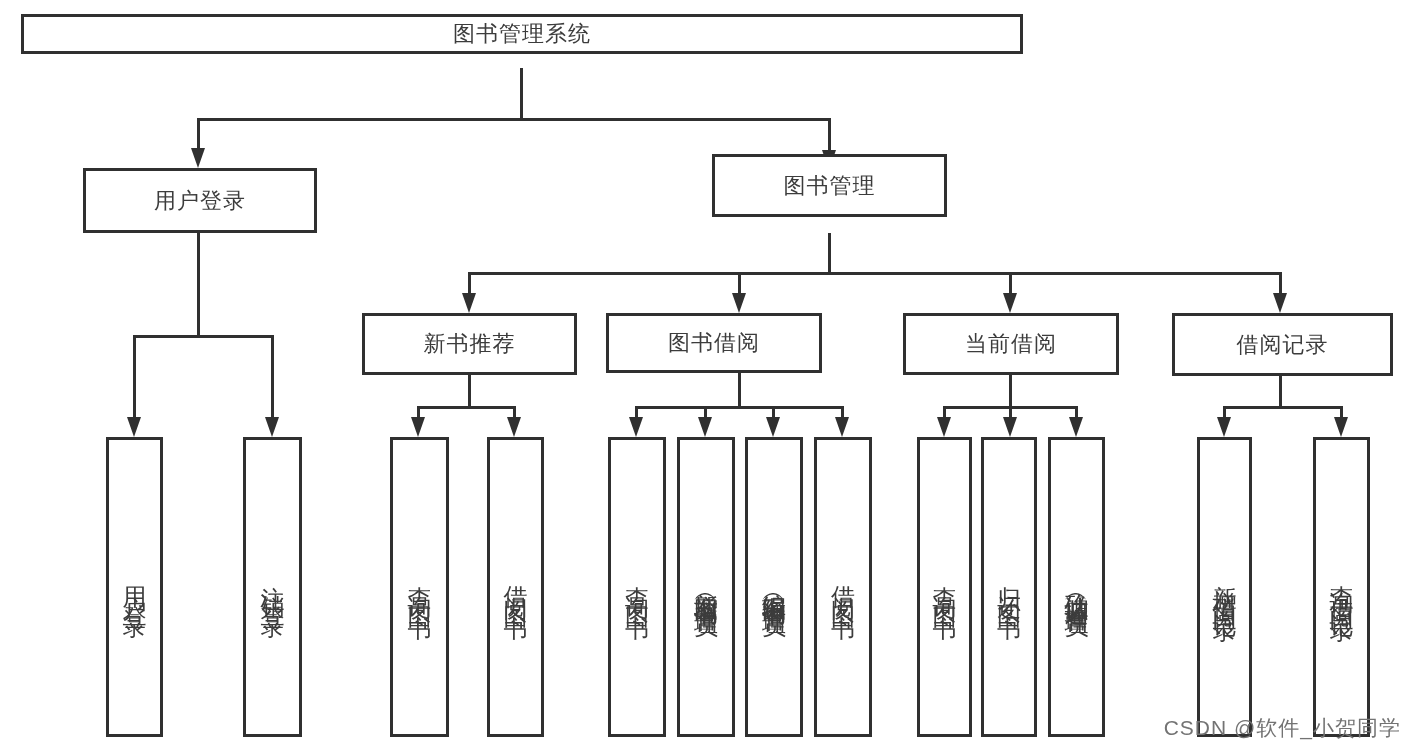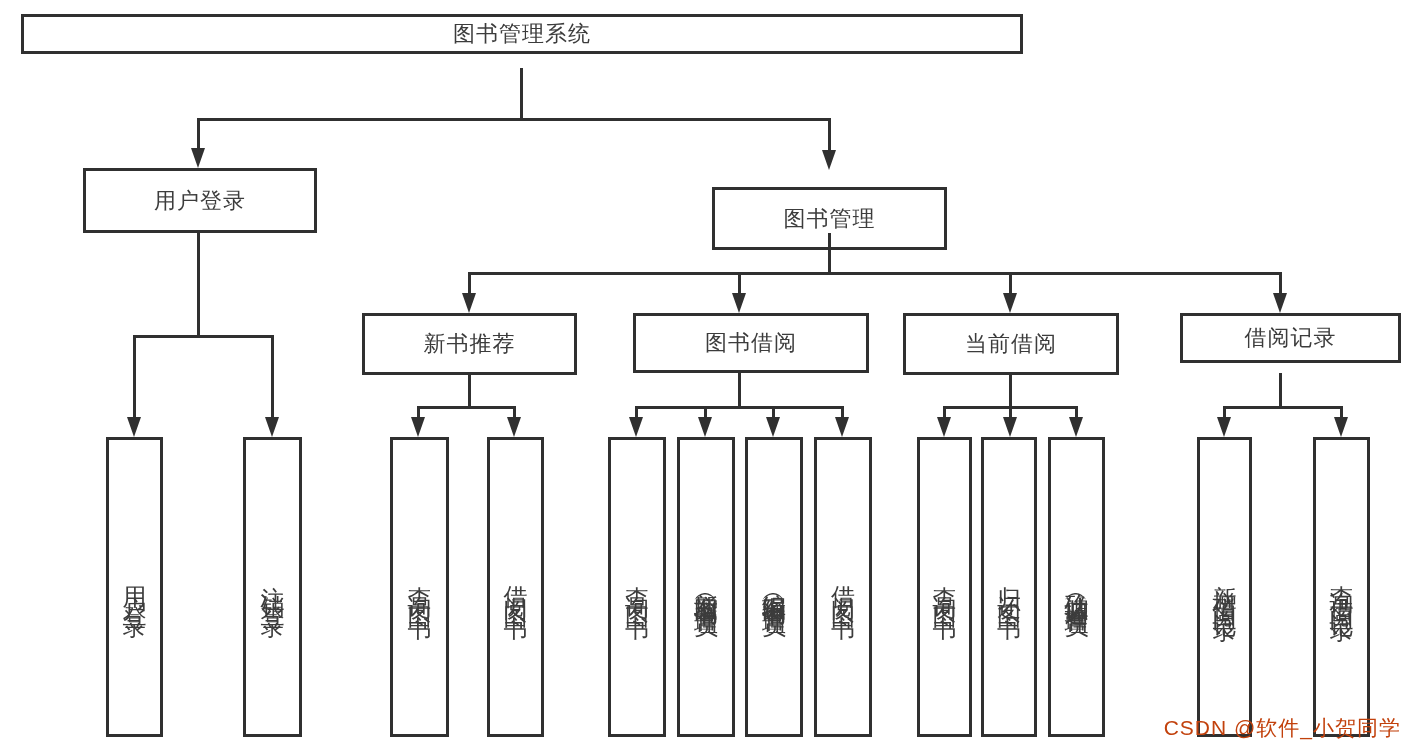--- a/index.html
+++ b/index.html
@@ -23,21 +23,21 @@
   .vt.len9{letter-spacing:3px;}
   .hl{position:absolute;height:3px;background:#303030;}
   .vl{position:absolute;width:3px;background:#303030;}
   .arw{
     position:absolute;width:0;height:0;
     border-left:7px solid transparent;border-right:7px solid transparent;
     border-top:20px solid #303030;
   }
   .watermark{
     position:absolute;right:4px;top:714px;
-    font-size:21px;color:#c2410c;letter-spacing:1px;white-space:nowrap;
+    font-size:21px;color:#737373;letter-spacing:1px;white-space:nowrap;
   }
 </style>
 </head>
 <body>
 
 <div id="canvas">
 
   <div class="box" style="left:21px;top:14px;width:1002px;height:40px;">
     <span>图书管理系统</span>
   </div>
@@ -45,21 +45,21 @@
   <div class="vl" style="left:520px;top:68px;height:50px;"></div>
   <div class="hl" style="left:197px;top:118px;width:633px;"></div>
   <div class="vl" style="left:197px;top:118px;height:34px;"></div>
   <div class="arw" style="left:191px;top:148px;"></div>
   <div class="vl" style="left:828px;top:118px;height:36px;"></div>
   <div class="arw" style="left:822px;top:150px;"></div>
 
   <div class="box" style="left:83px;top:168px;width:234px;height:65px;">
     <span>用户登录</span>
   </div>
-  <div class="box" style="left:712px;top:187px;width:235px;height:63px;">
+  <div class="box" style="left:712px;top:154px;width:235px;height:63px;">
     <span>图书管理</span>
   </div>
 
   <div class="vl" style="left:197px;top:233px;height:102px;"></div>
   <div class="hl" style="left:133px;top:335px;width:141px;"></div>
   <div class="vl" style="left:133px;top:335px;height:84px;"></div>
   <div class="arw" style="left:127px;top:417px;"></div>
   <div class="vl" style="left:271px;top:335px;height:84px;"></div>
   <div class="arw" style="left:265px;top:417px;"></div>
 
@@ -70,27 +70,27 @@
   <div class="vl" style="left:738px;top:272px;height:23px;"></div>
   <div class="arw" style="left:732px;top:293px;"></div>
   <div class="vl" style="left:1009px;top:272px;height:23px;"></div>
   <div class="arw" style="left:1003px;top:293px;"></div>
   <div class="vl" style="left:1279px;top:272px;height:23px;"></div>
   <div class="arw" style="left:1273px;top:293px;"></div>
 
   <div class="box" style="left:362px;top:313px;width:215px;height:62px;">
     <span>新书推荐</span>
   </div>
-  <div class="box" style="left:633px;top:313px;width:236px;height:60px;">
+  <div class="box" style="left:606px;top:313px;width:216px;height:60px;">
     <span>图书借阅</span>
   </div>
   <div class="box" style="left:903px;top:313px;width:216px;height:62px;">
     <span>当前借阅</span>
   </div>
-  <div class="box" style="left:1172px;top:313px;width:221px;height:50px;margin-left:8px;">
+  <div class="box" style="left:1172px;top:313px;width:221px;height:63px;">
     <span>借阅记录</span>
   </div>
 
   <div class="vl" style="left:468px;top:375px;height:31px;"></div>
   <div class="hl" style="left:417px;top:406px;width:99px;"></div>
   <div class="vl" style="left:417px;top:406px;height:13px;"></div>
   <div class="arw" style="left:411px;top:417px;"></div>
   <div class="vl" style="left:513px;top:406px;height:13px;"></div>
   <div class="arw" style="left:507px;top:417px;"></div>
 

